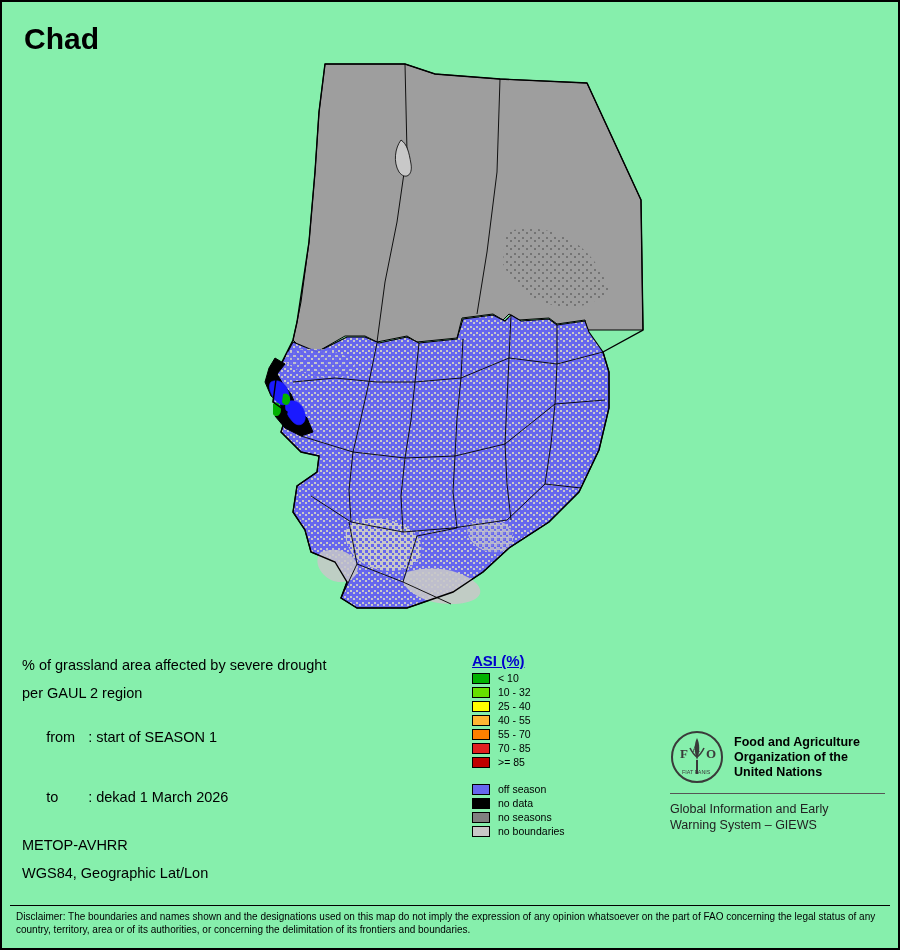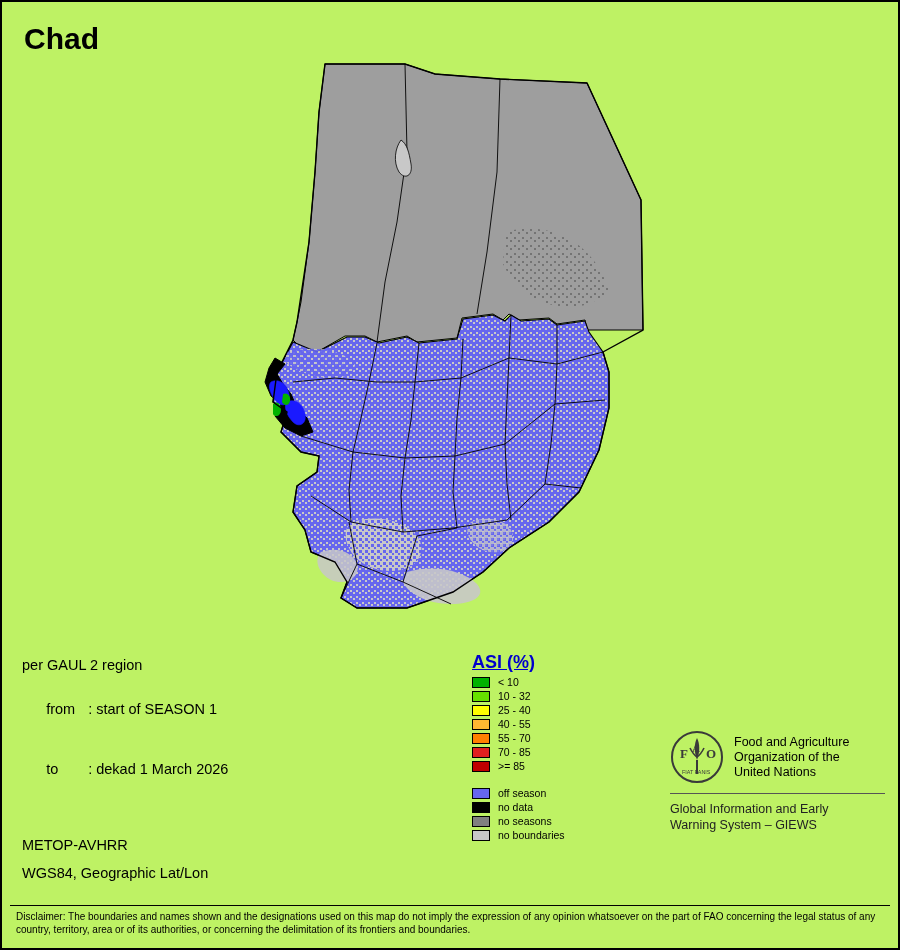--- a/index.html
+++ b/index.html
@@ -7,21 +7,21 @@
     padding: 0;
     background: #ffffff;
   }
   body {
     font-family: "Liberation Sans", sans-serif;
   }
   #page {
     position: relative;
     width: 900px;
     height: 950px;
-    background: #bef264;
+    background: #86efac;
     border: 2px solid #000000;
     box-sizing: border-box;
     overflow: hidden;
   }
   
   #country-title {
     position: absolute;
     left: 22px;
     top: 20px;
     font-size: 30px;
@@ -75,21 +75,21 @@
     margin-bottom: 12px;
   }
   
   #legend {
     position: absolute;
     left: 470px;
     top: 650px;
     width: 200px;
   }
   #legend .legend-title {
-    font-size: 18px;
+    font-size: 15px;
     font-weight: bold;
     color: #0000cc;
     text-decoration: underline;
     margin-bottom: 4px;
   }
   .legend-row {
     display: flex;
     height: 14px;
     margin-bottom: 0px;
   }
@@ -121,21 +121,21 @@
     align-items: center;
   }
   #fao-logo {
     width: 54px;
     height: 54px;
     flex: 0 0 auto;
     margin-right: 10px;
   }
   #fao-name {
     font-size: 12.5px;
-    font-weight: normal;
+    font-weight: bold;
     color: #000;
     line-height: 15px;
   }
   #fao-rule {
     border-top: 1.5px solid #555;
     margin: 9px 0 7px 0;
   }
   #giews-name {
     font-size: 12.5px;
     color: #222;
@@ -267,20 +267,21 @@
       <path d="M68,12 L148,12 L178,22 L243,27 L330,31 L384,148 L386,278
                L346,300 L352,320 L352,356 L342,398 L322,440 L292,470 L252,496
                L226,520 L196,540 L150,556 L100,556 L84,546 L90,530
                L78,510 L54,500 L48,478 L36,460 L40,434 L60,420 L62,404
                L44,400 L24,380 L30,360 L16,350 L20,320 L36,288
                L40,270 L52,190 L58,120 L62,60 Z" fill="none" stroke="#000000" stroke-width="1.4"></path>
     </svg>
   </div>
 
   <div id="info-block">
+    <div class="line">% of grassland area affected by severe drought</div>
     <div class="line">per GAUL 2 region</div>
     <div class="line">
       <span class="lbl">from</span><span>: start of SEASON 1</span>
     </div>
     <div class="line">
       <span class="lbl">to</span><span>: dekad 1 March 2026</span>
     </div>
   </div>
 
   <div id="sensor-block">

